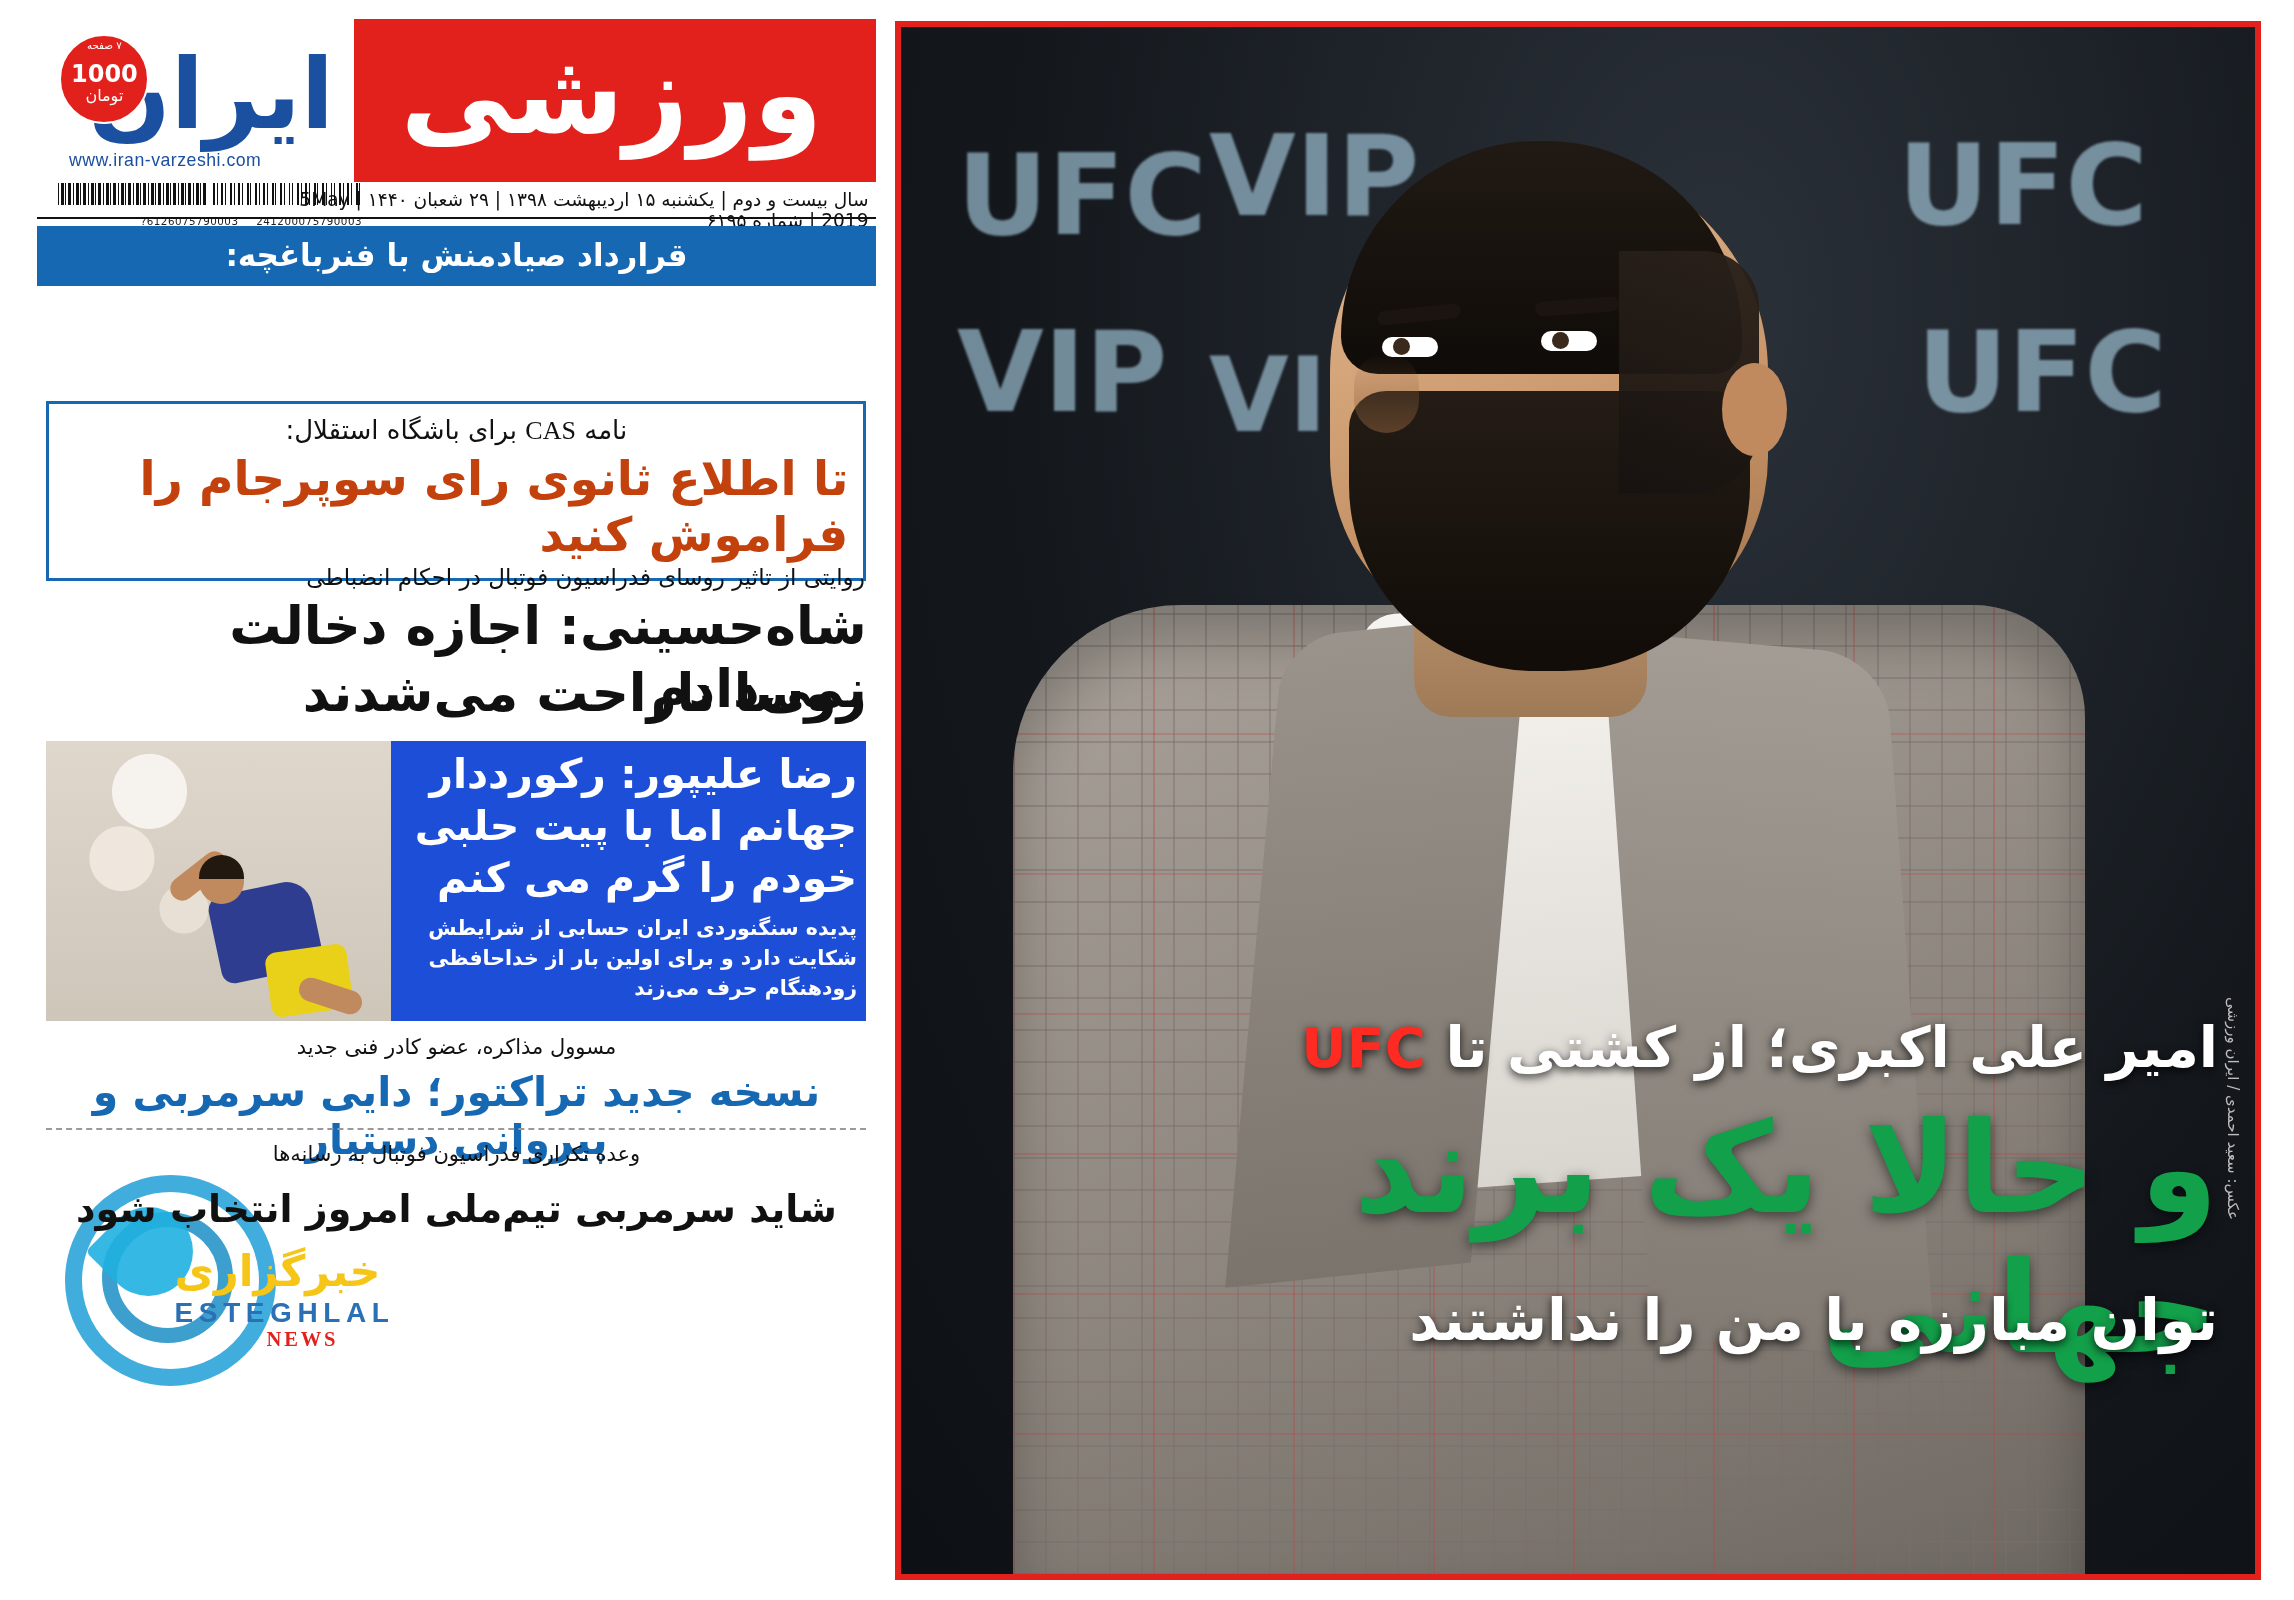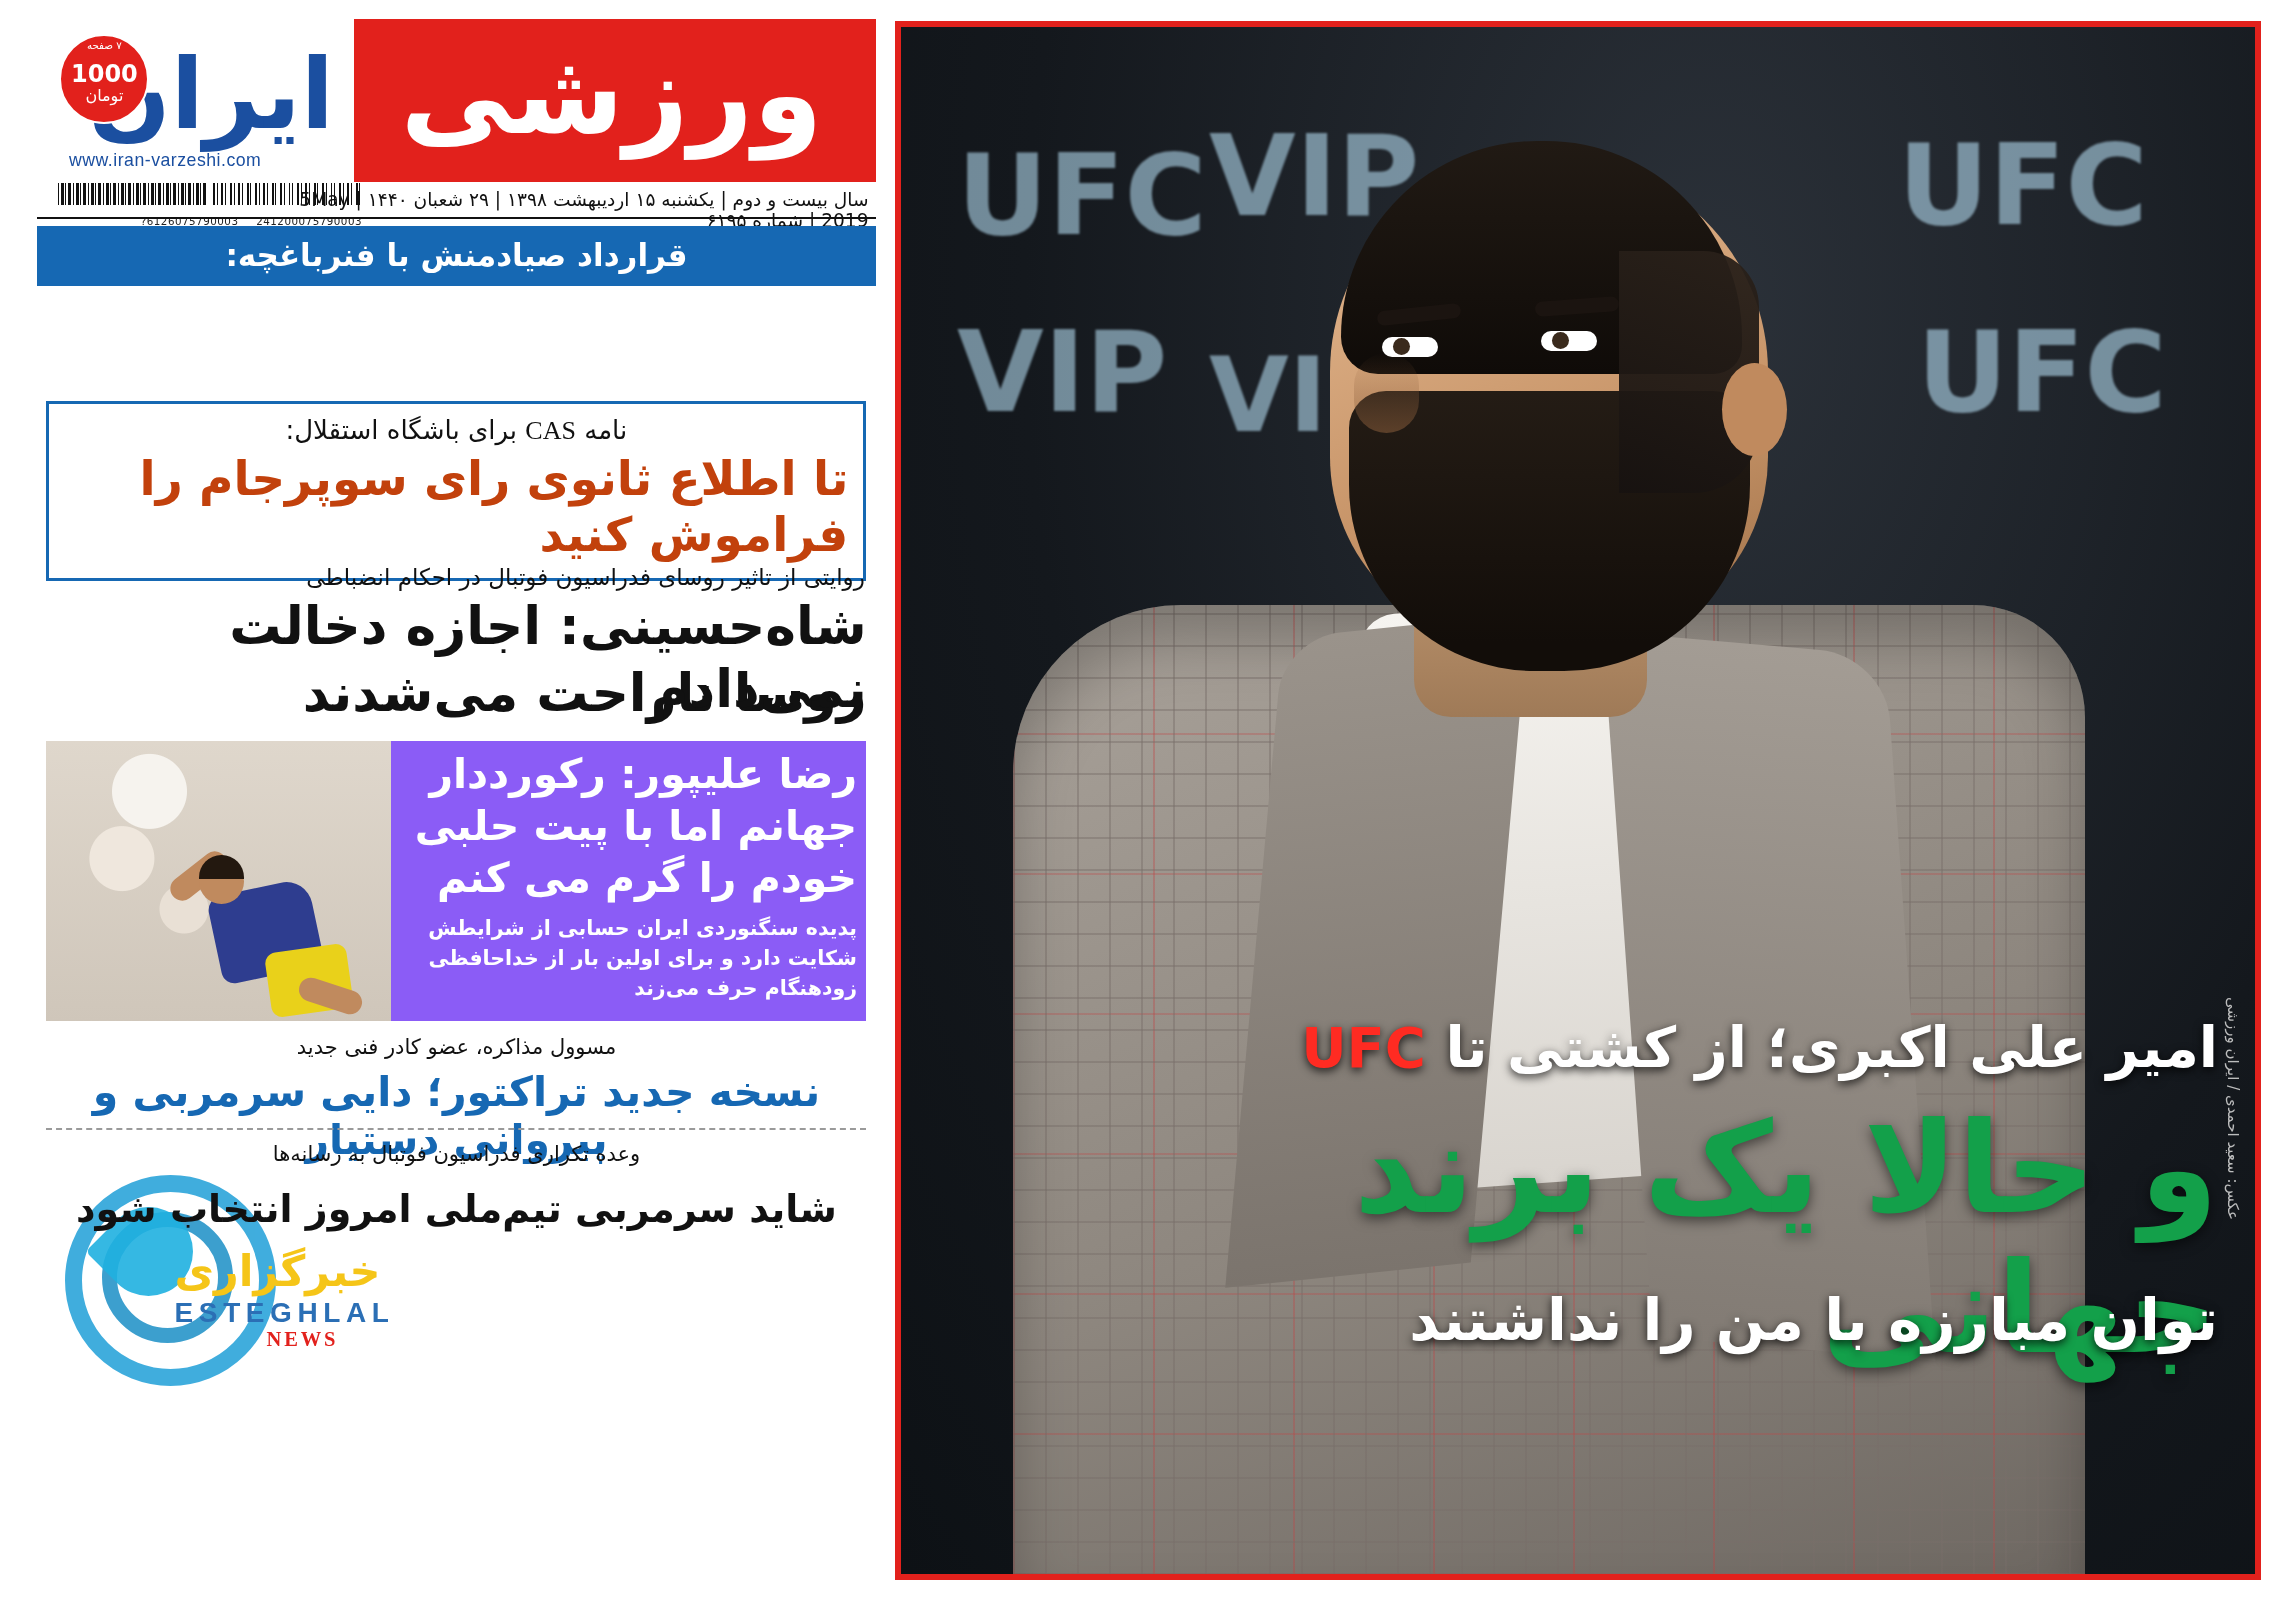--- a/index.html
+++ b/index.html
@@ -40,21 +40,21 @@
   .cas-box{position:absolute;left:9.3px;width:820px;border:3.7px solid #1668b3;box-sizing:border-box;padding:11.2px 15px 15px;}
   .cas-kicker{font-size:26px;color:#111;text-align:center;direction:rtl;}
   .cas-kicker .en{font-family:"Liberation Serif",serif;}
   .cas-head{font-size:47px;line-height:56px;font-weight:bold;color:#c2410c;text-align:right;margin-top:5.6px;}
 
   
   .sub-kicker{position:absolute;left:0;width:839px;text-align:right;font-size:23px;color:#111;padding-right:11.2px;box-sizing:border-box;}
   .story-head{position:absolute;left:0;width:839px;text-align:right;font-size:52px;line-height:63px;font-weight:bold;color:#111;padding-right:9.3px;box-sizing:border-box;}
 
   
-  .red-box{position:absolute;left:9.3px;width:820px;height:280px;background:#8b5cf6;box-sizing:border-box;overflow:hidden;}
+  .red-box{position:absolute;left:9.3px;width:820px;height:280px;background:#1d4ed8;box-sizing:border-box;overflow:hidden;}
   .red-text{position:absolute;right:9.3px;top:7.5px;width:466px;color:#fff;text-align:right;}
   .red-head{font-size:41px;line-height:52px;font-weight:bold;}
   .red-body{font-size:20.5px;line-height:30px;margin-top:9.3px;font-weight:bold;}
   .red-photo{position:absolute;left:0;top:0;width:345px;height:280px;background:
       radial-gradient(circle at 30% 18%,#f6f3ee 0 37px,transparent 38px),
       radial-gradient(circle at 22% 42%,#efe7dd 0 32px,transparent 33px),
       radial-gradient(circle at 40% 60%,#e9e0d5 0 24px,transparent 25px),
       linear-gradient(180deg,#dfd7cc 0%,#cfc6ba 100%);}
   .climber{position:absolute;left:112px;top:103px;width:196px;height:177px;}
   .cl-torso{position:absolute;left:56px;top:43px;width:103px;height:89px;background:#2e3d8f;border-radius:15px 26px 9.3px 13px;transform:rotate(-12deg);}

